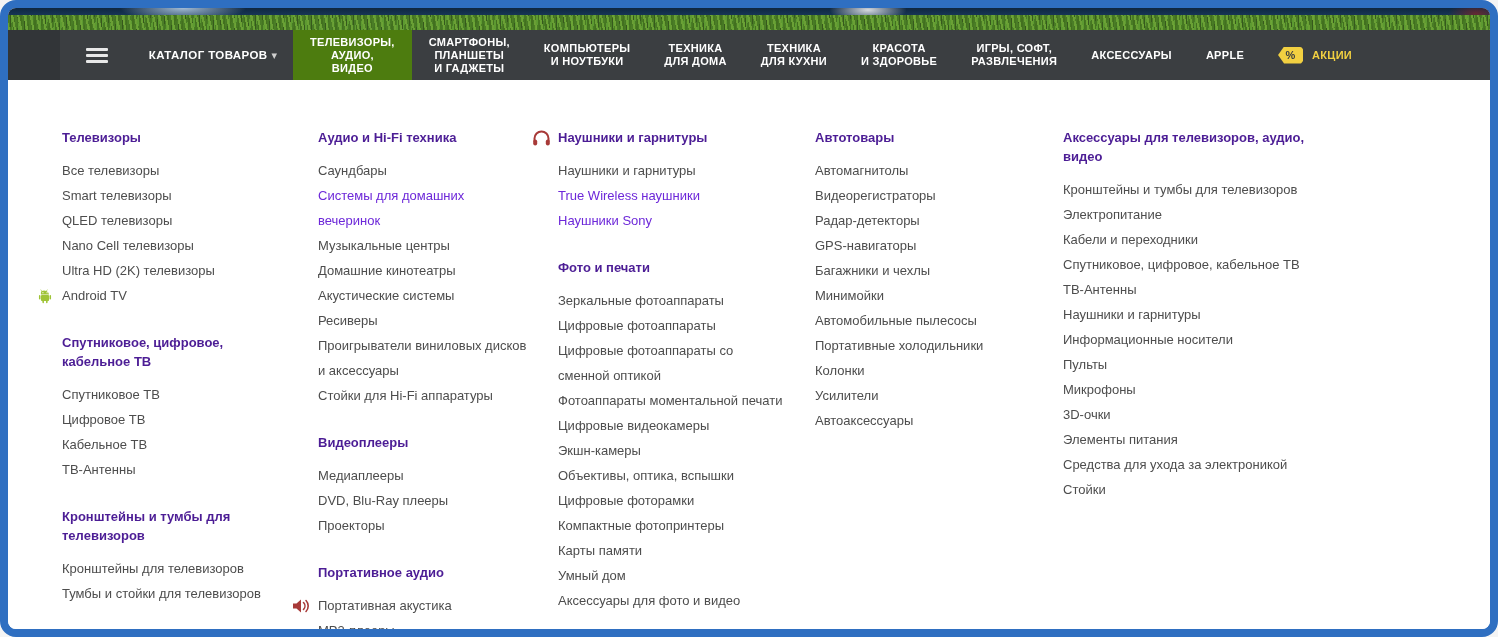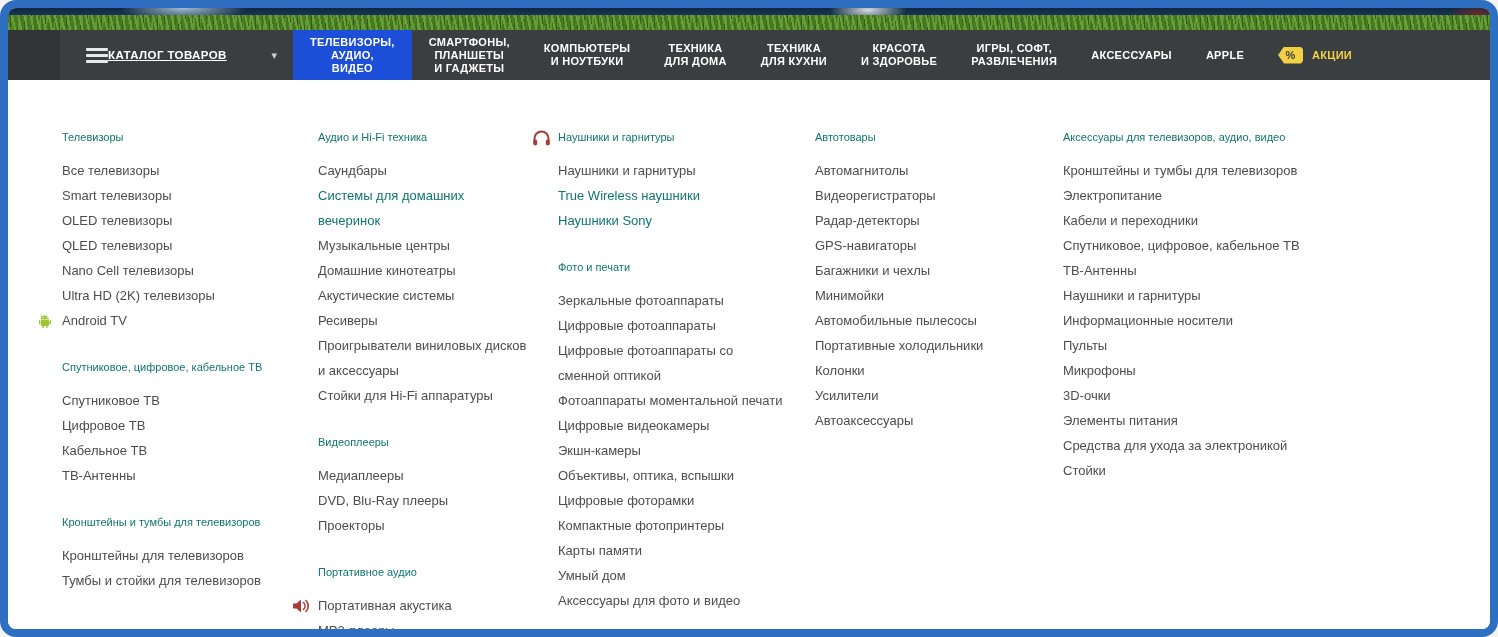--- a/index.html
+++ b/index.html
@@ -31,56 +31,56 @@
     height:50px; width:100%; background:#3b3e41;
     display:flex; align-items:stretch; color:#fff;
   }
   .topbar-left-block { width:52px; background:#323538; flex:0 0 auto; }
   .catalog {
     width:233px; flex:0 0 auto; display:flex; align-items:center;
     padding:0 16px 0 26px; cursor:pointer;
   }
   .hamburger { width:22px; display:flex; flex-direction:column; gap:3px; }
   .hamburger i { display:block; height:3px; background:#e8e8e8; border-radius:1px; }
-  .catalog-label { flex:1; text-align:left; font-size:11.5px; font-weight:bold; letter-spacing:.4px;text-decoration:underline; }
+  .catalog-label { flex:1; text-align:right; font-size:11.5px; font-weight:bold; letter-spacing:.4px; }
   .caret { color:#cfcfcf; font-size:11px; margin-left:4px; }
   .navitems { display:flex; align-items:stretch; flex:1; }
   .nav-item {
     display:flex; flex-direction:column; justify-content:center; align-items:center;
     padding:0 17px; font-size:11px; font-weight:bold; letter-spacing:.3px;
     line-height:13px; text-align:center; cursor:pointer; white-space:nowrap;
   }
-  .nav-item.active { background:#1d4ed8; }
+  .nav-item.active { background:#4d7c0f; }
   .nav-item.promo { flex-direction:row; color:#f2d041; gap:9px; }
   .tag-icon {
     display:inline-block; width:25px; height:17px; background:#f2d041;
     clip-path:polygon(24% 0, 92% 0, 100% 15%, 100% 85%, 92% 100%, 24% 100%, 0 50%);
     color:#3b3e41; font-size:11px; font-weight:bold; text-align:center; line-height:17px;
     border-radius:3px;
   }
   
   .megamenu {
     background:#fff; height:549px; padding:48px 20px 0 54px;
     display:flex; align-items:flex-start;
   }
   .menu-col { flex:0 0 auto; }
   .menu-col.c1 { width:226px; margin-right:30px; }
   .menu-col.c2 { width:210px; margin-right:30px; }
   .menu-col.c3 { width:227px; margin-right:30px; }
   .menu-col.c4 { width:218px; margin-right:30px; }
   .menu-col.c5 { width:270px; }
   .menu-section-title {
-    font-size:11px; font-weight:normal; color:#0f766e; line-height:19px;
+    font-size:13px; font-weight:bold; color:#4c1d95; line-height:19px;
     margin:25px 0 11px 0; position:relative; cursor:pointer;
   }
   .menu-section:first-child .menu-section-title { margin-top:0; }
   .menu-item {
     font-size:13px; color:#4d4d4d; line-height:25px; position:relative; cursor:pointer;
   }
-  .menu-item.blue { color:#0f766e; }
+  .menu-item.blue { color:#6d28d9; }
   .hang-icon { position:absolute; left:-26px; top:4px; width:18px; height:17px; display:inline-block; }
   .menu-section-title .hang-icon { top:1px; }
 </style>
 </head>
 <body>
 
 <div class="frame">
   <div class="banner"></div>
 
   <nav class="topbar">
@@ -137,21 +137,20 @@
         </div>
       </div>
   </nav>
 
   <div class="megamenu" id="megamenu">
       <div class="menu-col c1">
         <div class="menu-section">
           <h3 class="menu-section-title">Телевизоры</h3>
           <div class="menu-item">Все телевизоры</div>
           <div class="menu-item">Smart телевизоры</div>
-          <div class="menu-item">OLED телевизоры</div>
           <div class="menu-item">QLED телевизоры</div>
           <div class="menu-item">Nano Cell телевизоры</div>
           <div class="menu-item">Ultra HD (2K) телевизоры</div>
           <div class="menu-item"><span class="hang-icon"><svg width="18" height="17" viewBox="0 0 18 18">
                 <g fill="#9fc437">
                   <path d="M5.2 4.6 4.2 3a.3.3 0 0 1 .5-.3l1 1.6a5.4 5.4 0 0 1 4.6 0l1-1.6a.3.3 0 0 1 .5.3l-1 1.6A4.7 4.7 0 0 1 13.3 8H4.7a4.7 4.7 0 0 1 .5-3.4z"></path>
                   <rect x="4.7" y="8.6" width="8.6" height="6.2" rx="1"></rect>
                   <rect x="2.6" y="8.6" width="1.6" height="4.6" rx=".8"></rect>
                   <rect x="13.8" y="8.6" width="1.6" height="4.6" rx=".8"></rect>
                   <rect x="6.3" y="14.2" width="1.6" height="3" rx=".8"></rect>

